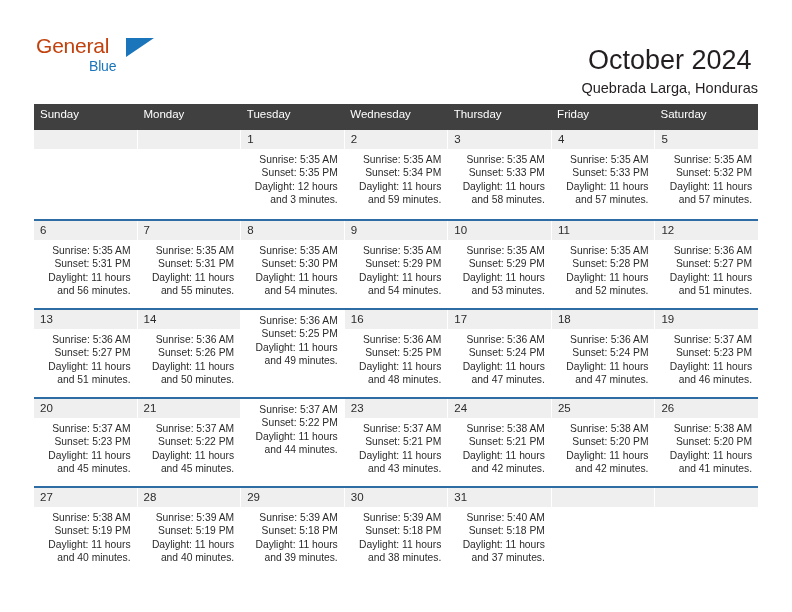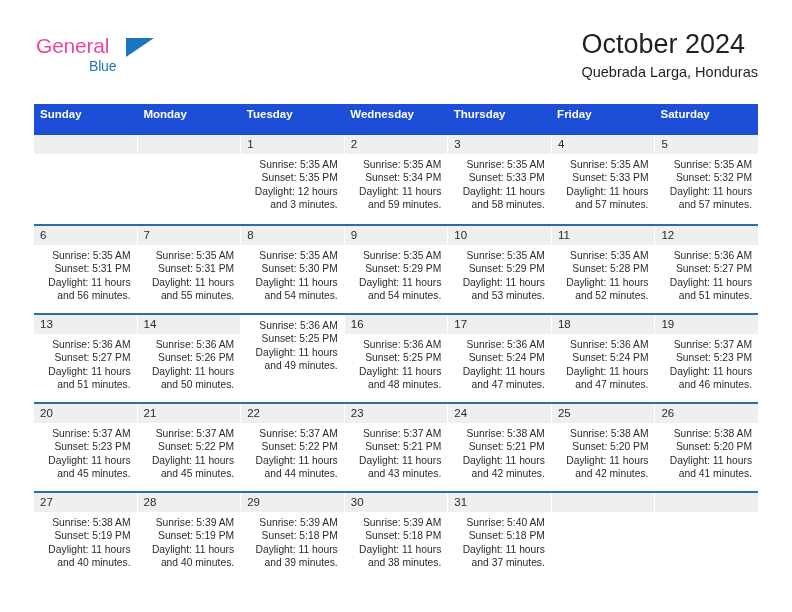--- a/index.html
+++ b/index.html
@@ -32,21 +32,21 @@
     left: 2px;
     top: 6px;
     width: 130px;
     height: 52px;
   }
   .logo-general {
     position: absolute;
     left: 0;
     top: 0;
     font-size: 21px;
-    color: #ec4899;
+    color: #c2410c;
     letter-spacing: -0.2px;
     line-height: 24px;
   }
   .logo-blue {
     position: absolute;
     left: 53px;
     top: 20px;
     font-size: 14px;
     color: #1b75bb;
     letter-spacing: -0.2px;
@@ -59,22 +59,22 @@
     top: 4px;
     width: 0;
     height: 0;
     border-left: 28px solid #1b75bb;
     border-bottom: 19px solid transparent;
   }
 
   .title-block {
     position: absolute;
     right: 0;
-    top: 0;
-    text-align: left;
+    top: 16px;
+    text-align: center;
   }
   .month-title {
     font-size: 27px;
     color: #231f20;
     line-height: 32px;
     white-space: nowrap;
   }
   .location {
     margin-top: 4px;
     font-size: 14.5px;
@@ -85,23 +85,22 @@
 
   
   .calendar {
     position: absolute;
     left: 34px;
     top: 104px;
     width: 724px;
   }
   .weekday-row {
     display: flex;
-    background: #1d4ed8;
-    height: 31px;
-    font-weight: bold;
+    background: #404040;
+    height: 26px;
   }
   .weekday {
     flex: 1 1 0;
     color: #ffffff;
     font-size: 11.5px;
     line-height: 21px;
     padding-left: 6px;
     box-sizing: border-box;
     white-space: nowrap;
     overflow: hidden;
@@ -373,21 +372,20 @@
           <div class="cell">
             <div class="daynum-band">21</div>
             <div class="details">
               <div>Sunrise: 5:37 AM</div>
               <div>Sunset: 5:22 PM</div>
               <div>Daylight: 11 hours</div>
               <div>and 45 minutes.</div>
             </div>
           </div>
           <div class="cell">
-            <div class="daynum-band">22</div>
             <div class="details">
               <div>Sunrise: 5:37 AM</div>
               <div>Sunset: 5:22 PM</div>
               <div>Daylight: 11 hours</div>
               <div>and 44 minutes.</div>
             </div>
           </div>
           <div class="cell">
             <div class="daynum-band">23</div>
             <div class="details">

